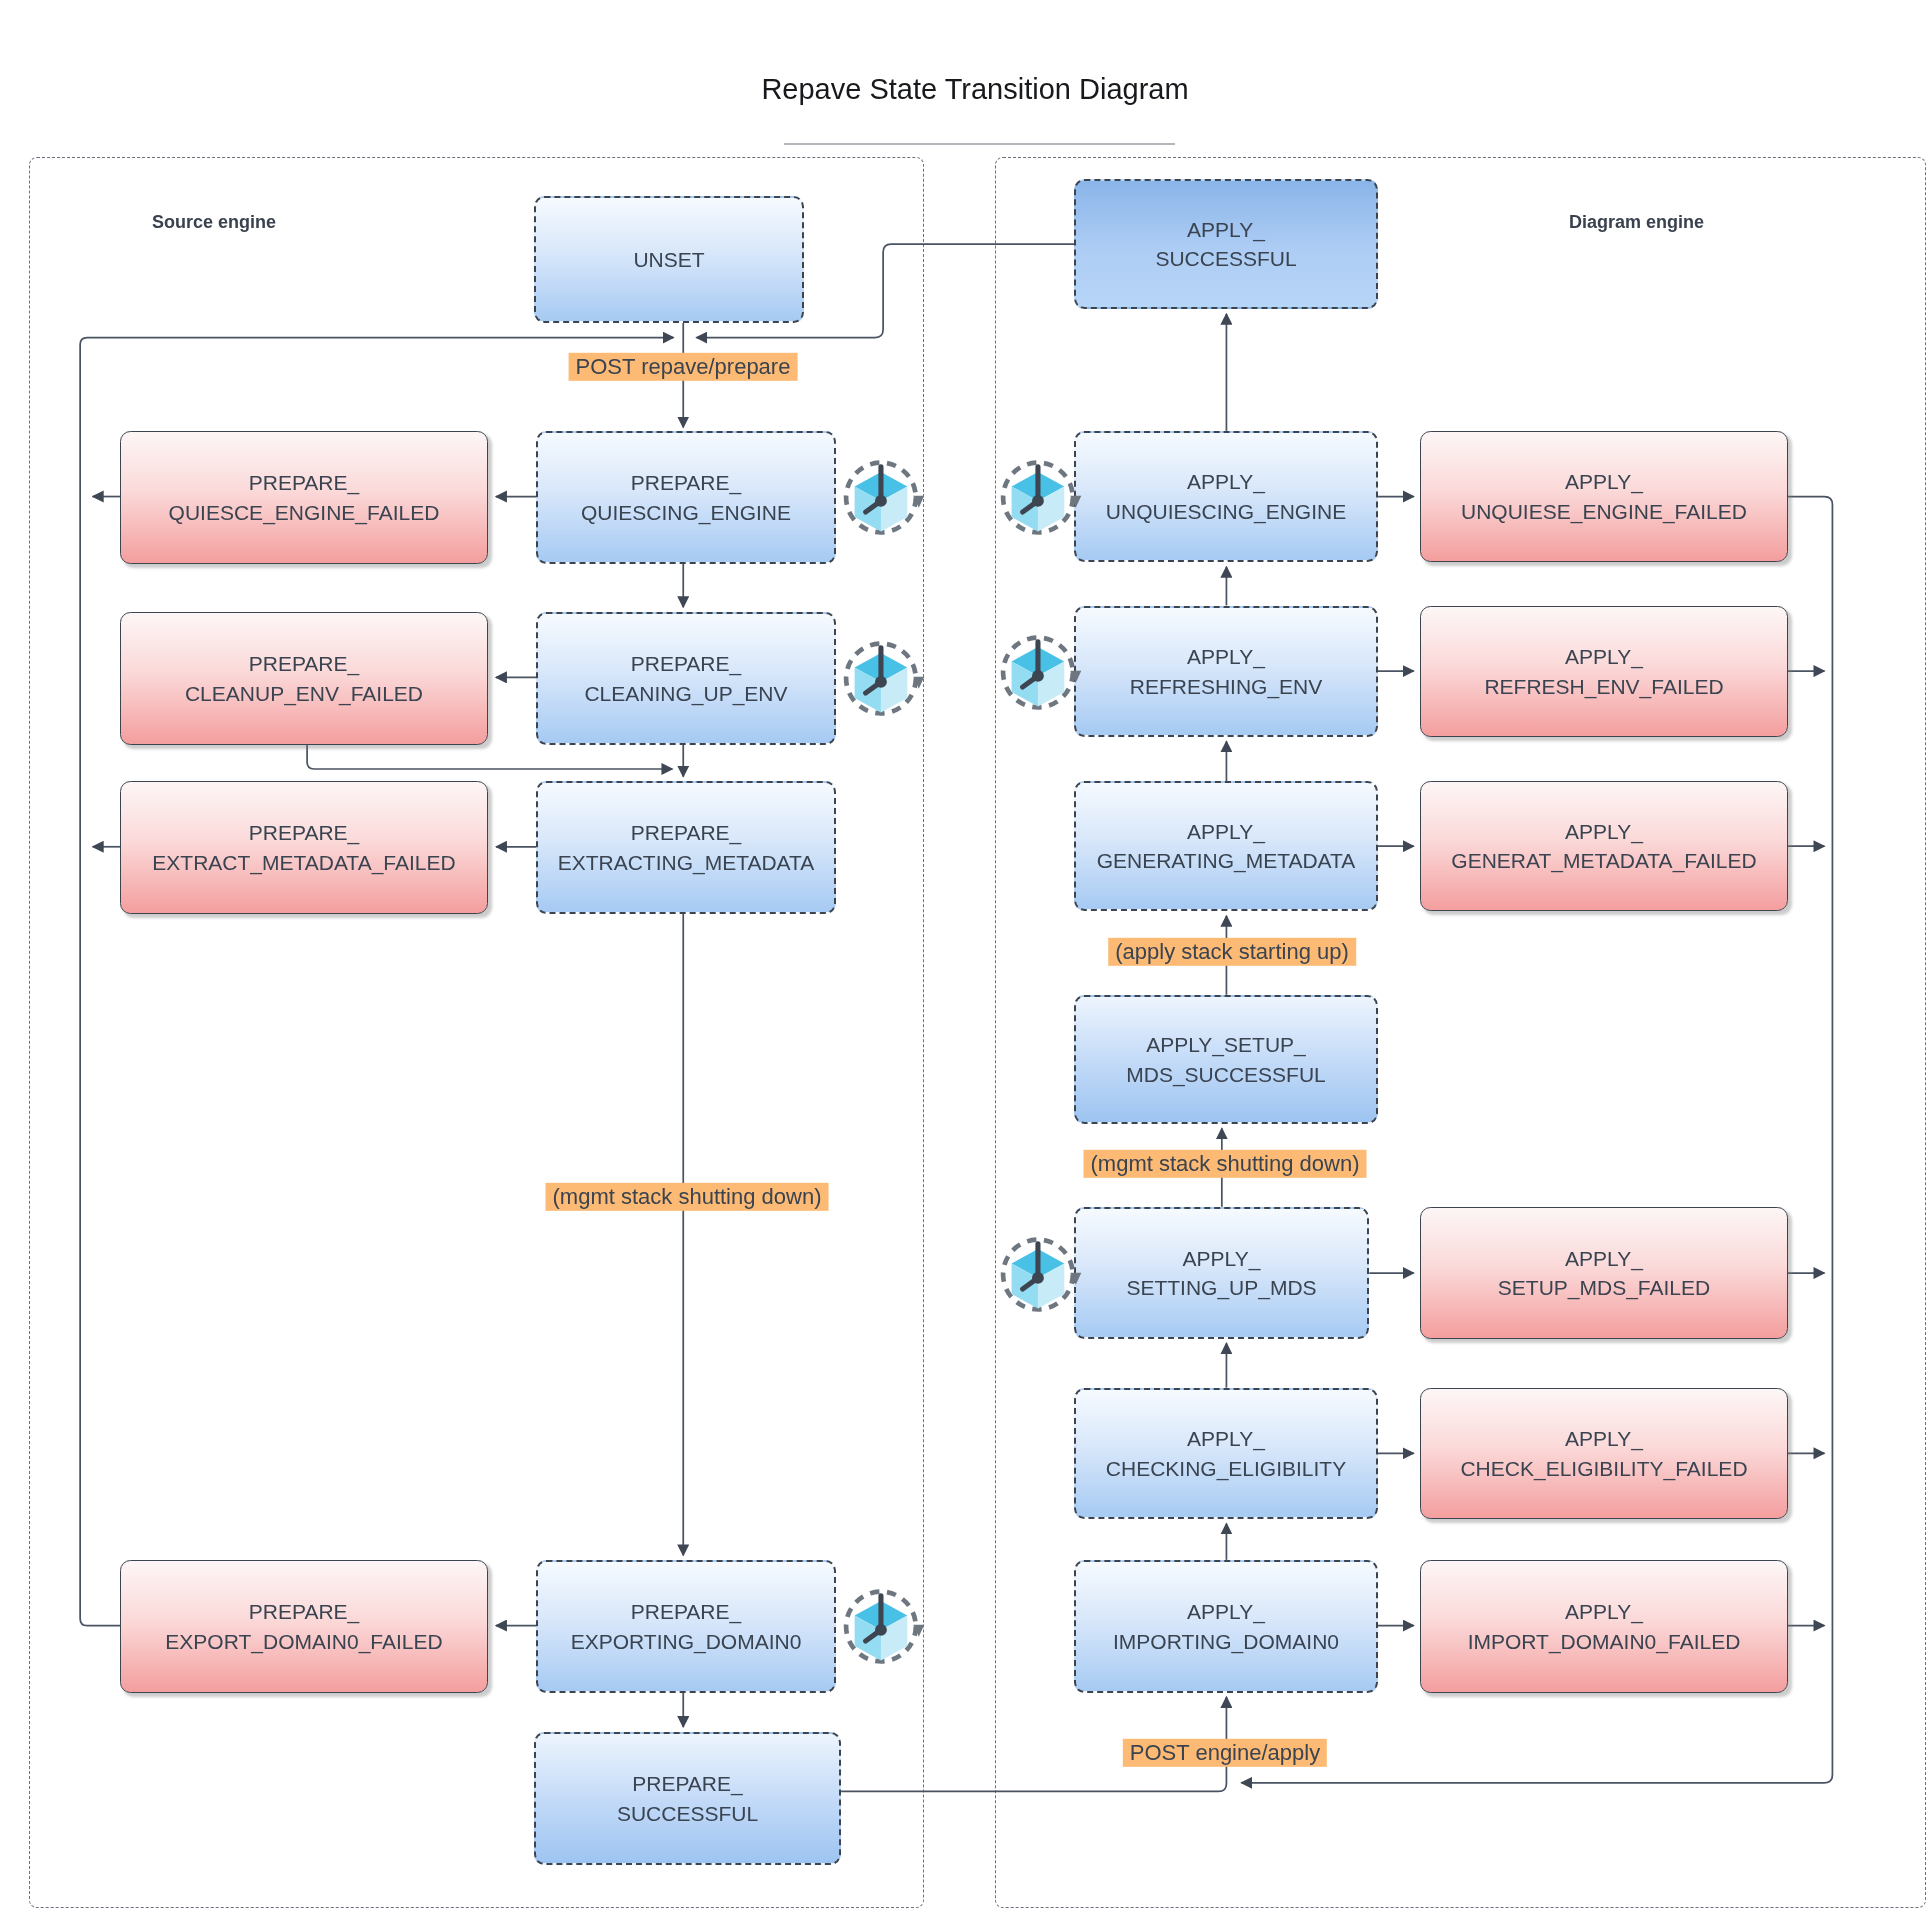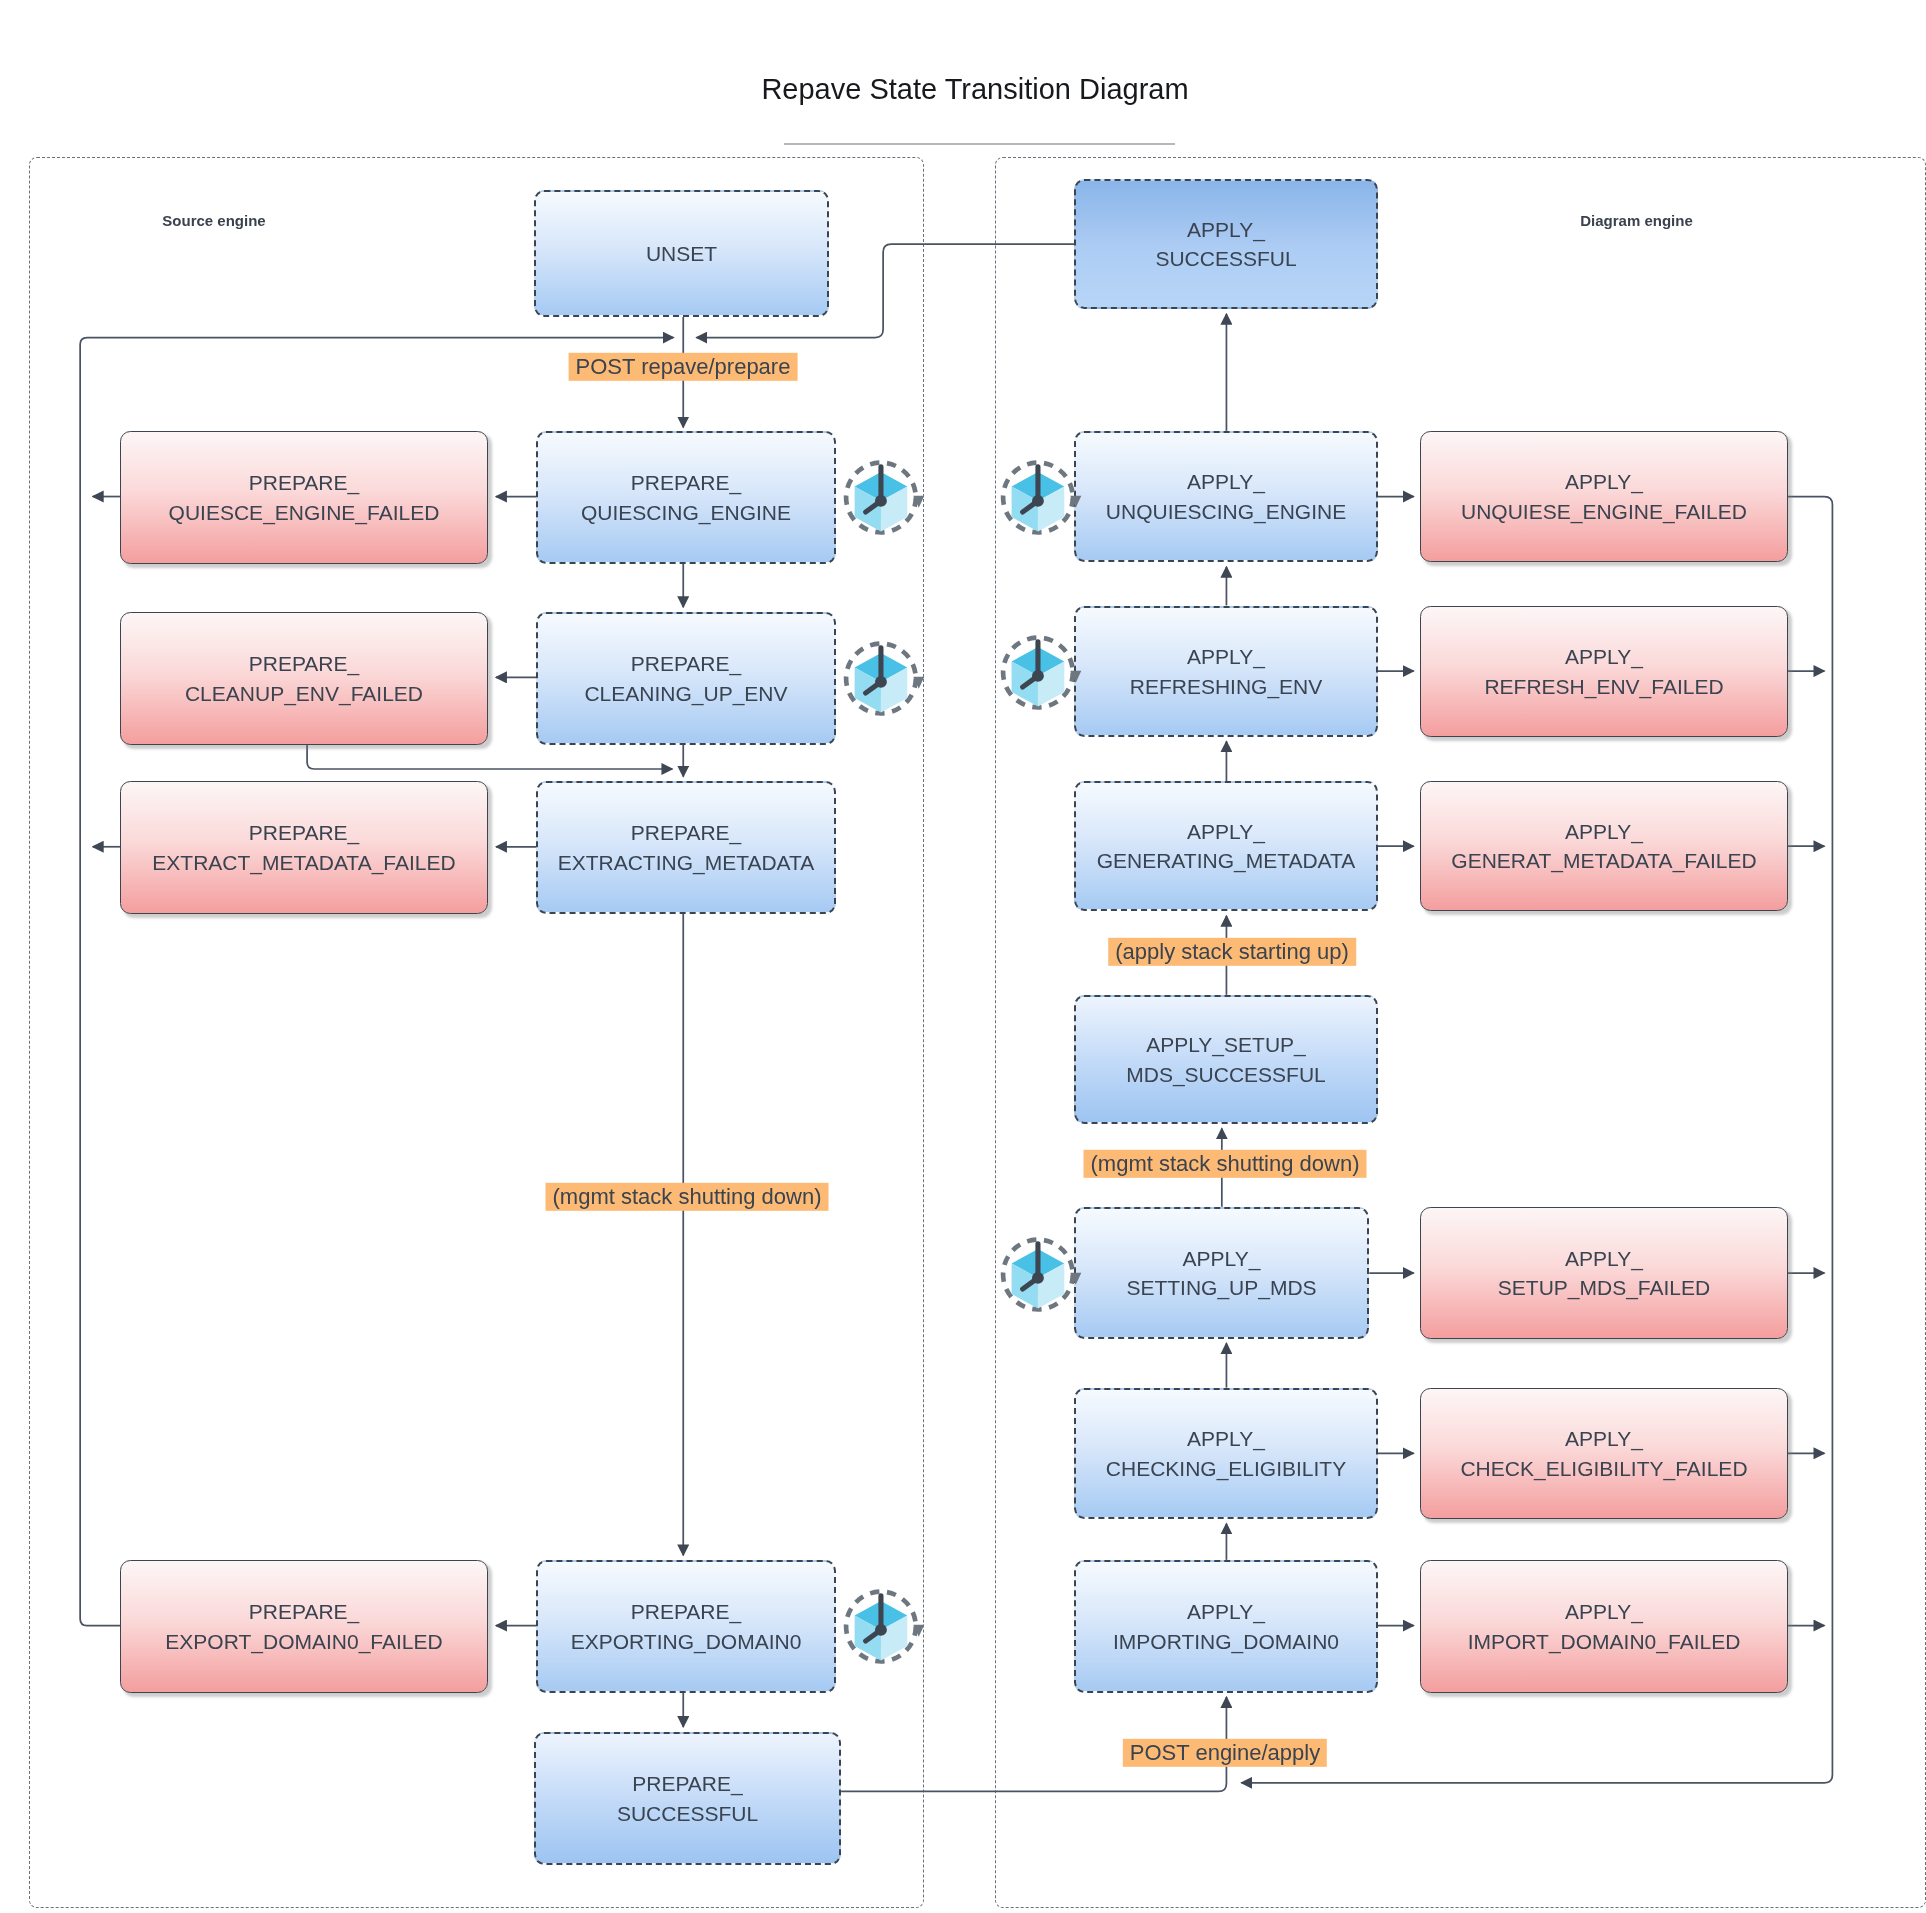--- a/index.html
+++ b/index.html
@@ -34,21 +34,21 @@
     background:#b4b8bd;
   }
   .container{
     position:absolute;
     border:1.7px dashed #69717c;
     border-radius:8px;
     background:transparent;
   }
   .engine-label{
     position:absolute;
-    font-size:15px;
+    font-size:18px;
     font-weight:700;
     color:#39424e;
   }
   svg.edges{
     position:absolute; left:0; top:0;
   }
   .node{
     position:absolute;
     border-radius:10.4px;
     display:flex;
@@ -149,21 +149,21 @@
 
       <path d="M3081,862 L3146,862 Q3160,862 3160,876 L3160,3081 Q3160,3095 3146,3095 L2134,3095" marker-end="url(#arr)"></path>
       <path d="M3081,1165 L3146,1165" marker-end="url(#arr)"></path>
       <path d="M3081,1469 L3146,1469" marker-end="url(#arr)"></path>
       <path d="M3081,2210 L3146,2210" marker-end="url(#arr)"></path>
       <path d="M3081,2523 L3146,2523" marker-end="url(#arr)"></path>
       <path d="M3081,2822 L3146,2822" marker-end="url(#arr)"></path>
     </g>
   </svg>
 
-  <div class="node blue dashed" style="left:522px;top:190px;width:295px;height:127px">UNSET</div>
+  <div class="node blue dashed" style="left:522px;top:196px;width:270px;height:127px">UNSET</div>
   <div class="node blue dashed" style="left:524px;top:431px;width:300px;height:133px">PREPARE_
 QUIESCING_ENGINE</div>
   <div class="node red solid" style="left:108px;top:431px;width:368px;height:133px">PREPARE_
 QUIESCE_ENGINE_FAILED</div>
   <div class="node blue dashed" style="left:524px;top:612px;width:300px;height:133px">PREPARE_
 CLEANING_UP_ENV</div>
   <div class="node red solid" style="left:108px;top:612px;width:368px;height:133px">PREPARE_
 CLEANUP_ENV_FAILED</div>
   <div class="node blue dashed" style="left:524px;top:781px;width:300px;height:133px">PREPARE_
 EXTRACTING_METADATA</div>

